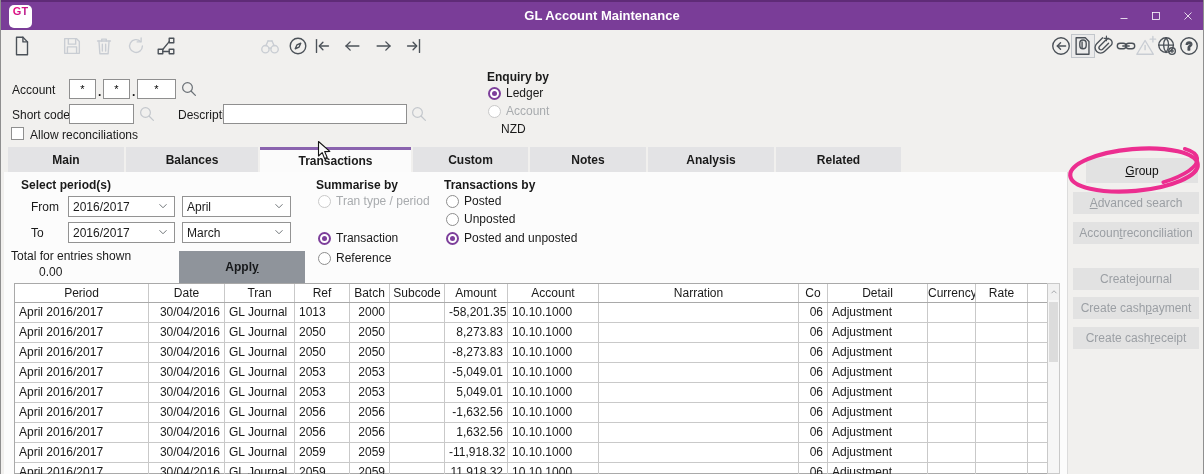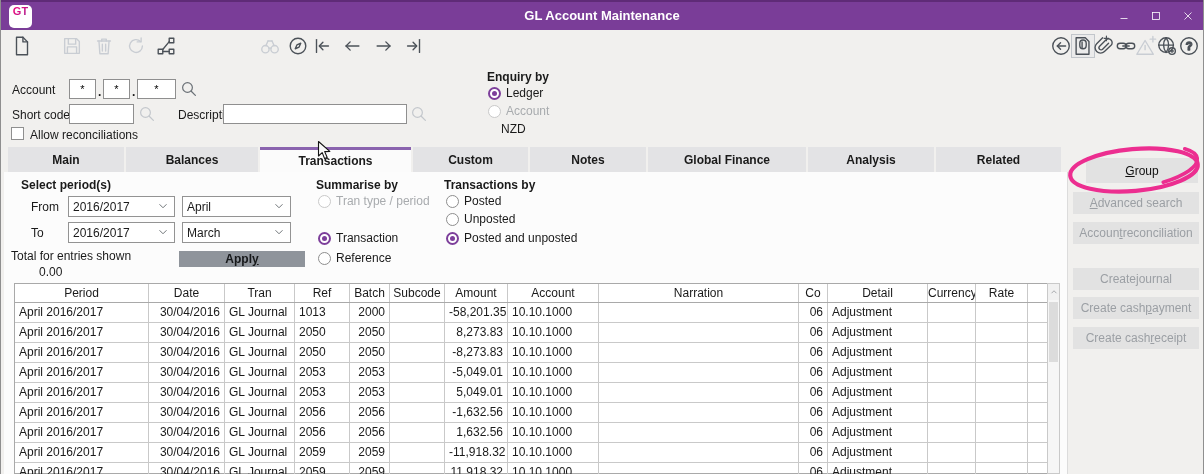--- a/index.html
+++ b/index.html
@@ -307,23 +307,20 @@
       </div>
       <div class="tab active" style="width: 151px;">
         <span>Transactions</span>
       </div>
       <div class="tab" style="width: 115px;">
         <span>Custom</span>
       </div>
       <div class="tab" style="width: 116px;">
         <span>Notes</span>
       </div>
-      <div class="tab" style="width: 158px;">
-        <span>Global Finance</span>
-      </div>
       <div class="tab" style="width: 126px;">
         <span>Analysis</span>
       </div>
       <div class="tab" style="width: 125px;">
         <span>Related</span>
       </div>
     </div>
 
   <div class="page"></div>
 
@@ -350,21 +347,21 @@
   </div>
   <div class="combo" style="left:181px;top:222px;width:109px">
     <span>March</span>
     <span class="chev"><svg>
           <use href="#sym-chevron-down"></use>
         </svg></span>
   </div>
 
   <div class="flabel" style="left:10px;top:249px">Total for entries shown</div>
   <div class="flabel" style="left:38px;top:265px">0.00</div>
-  <button class="applybtn" style="left:178px;top:251px;width:126px;height:16px">
+  <button class="applybtn" style="left:178px;top:251px;width:126px;height:32px">
       <span>Appl</span>
       <span class="u">y</span>
       <span></span>
     </button>
 
   <div class="flabel bold" style="left:315px;top:178px">Summarise by</div>
   <div id="summarise-radios">
       <span class="radio disabled" style="left: 317px; top: 195px;"></span>
       <span class="rlabel disabled" style="left: 335px; top: 194px;">Tran type / period</span>
       <span class="radio selected" style="left: 317px; top: 232px;"></span>

